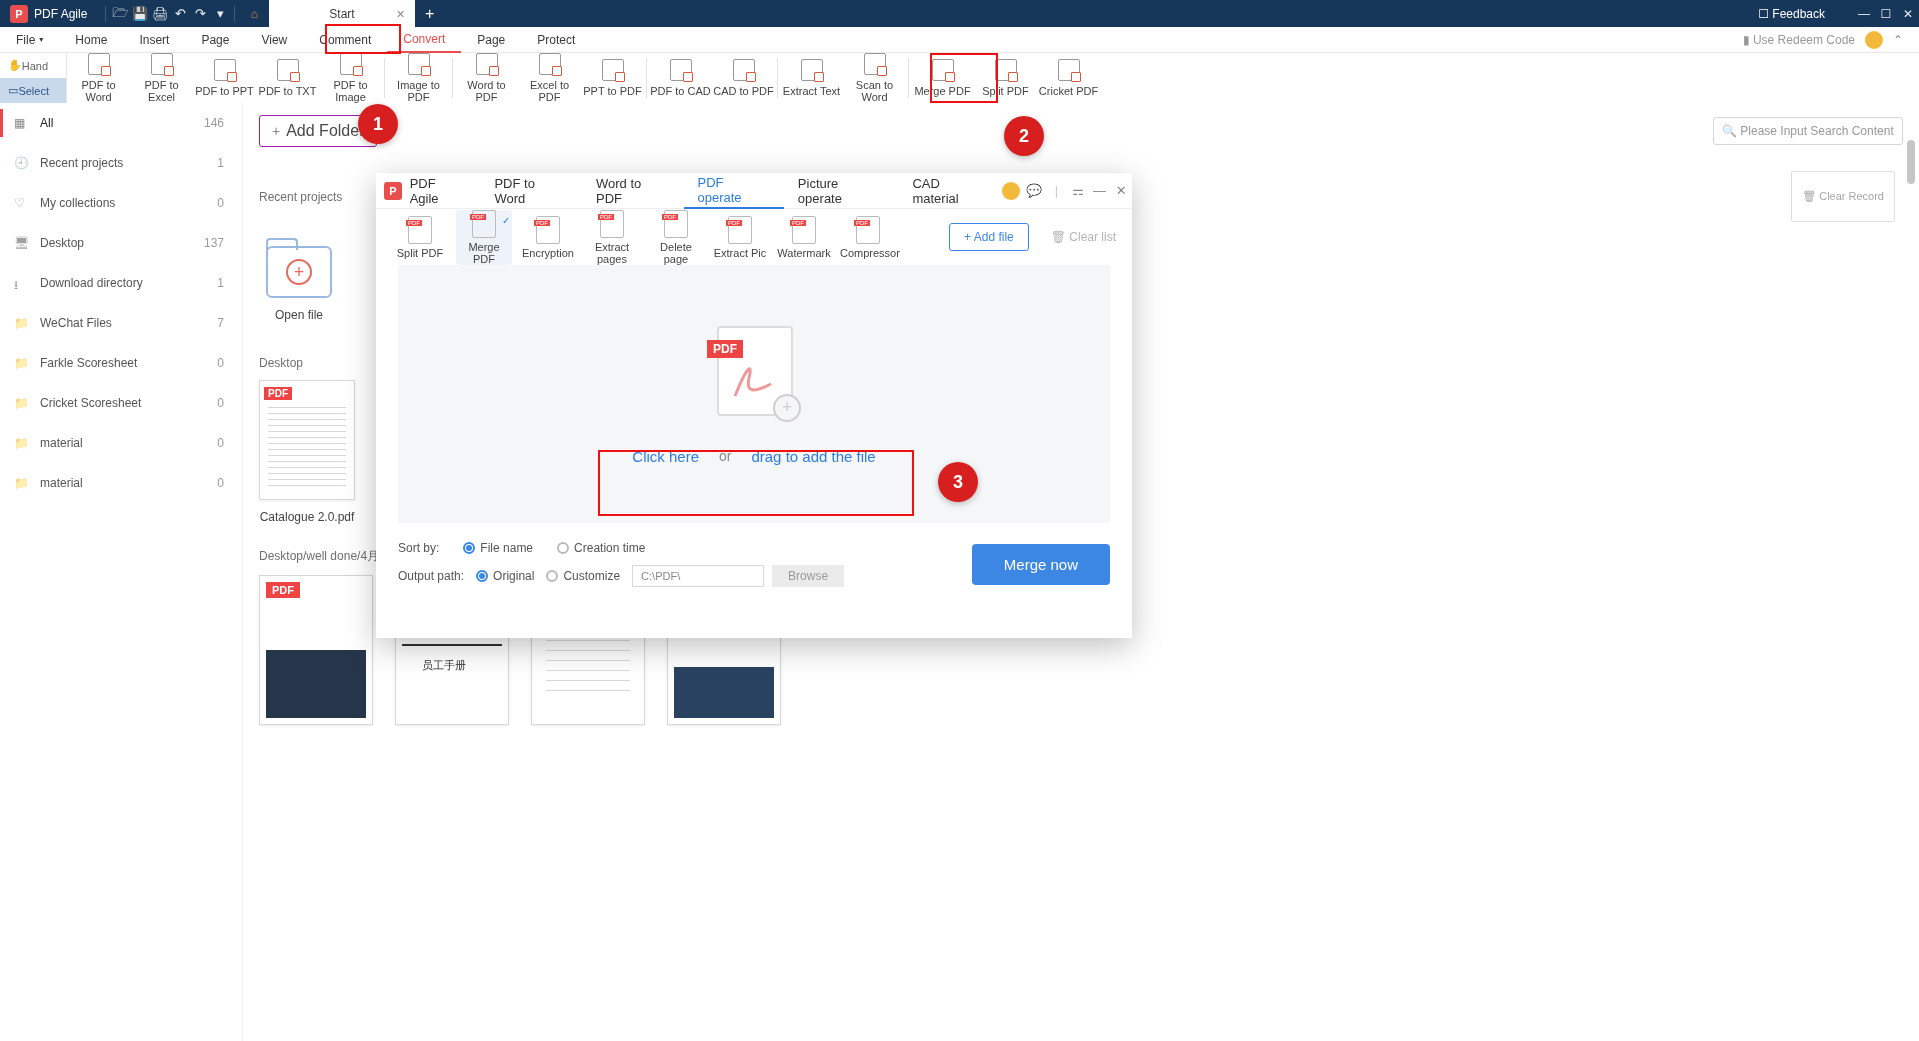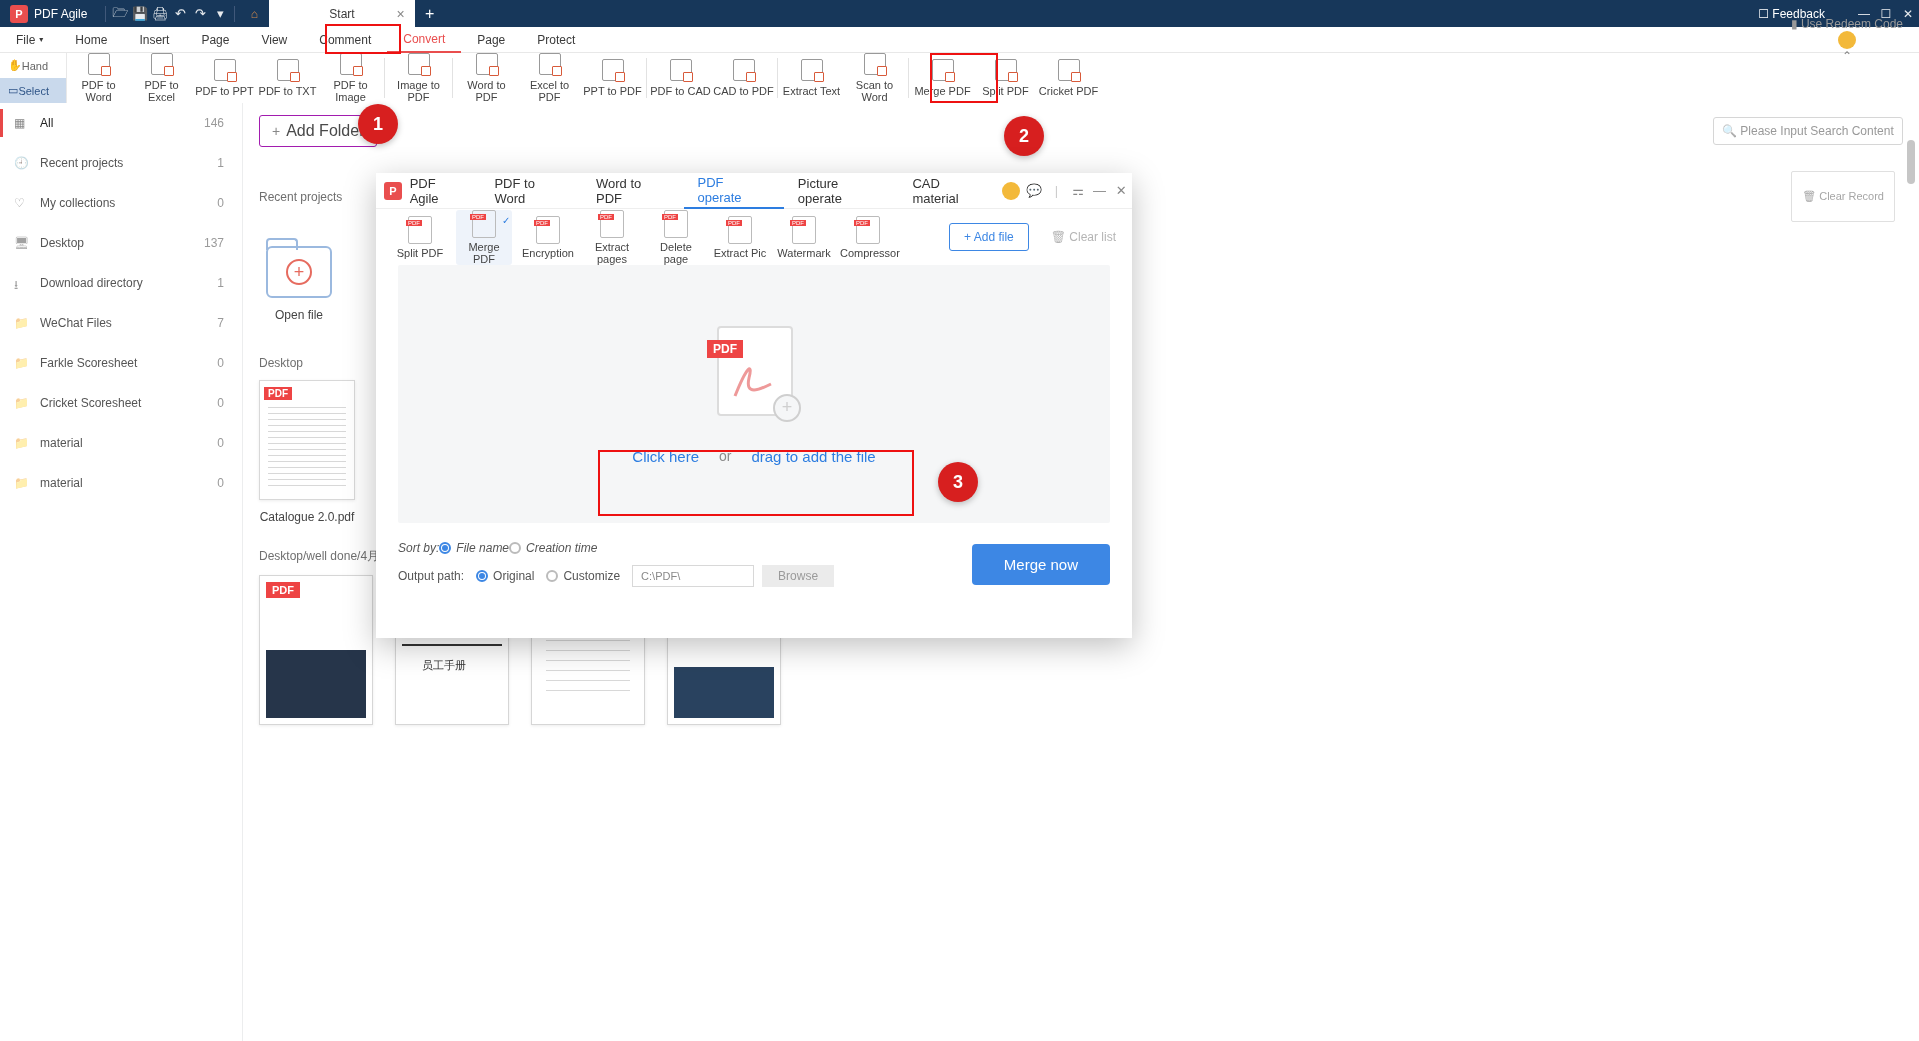--- a/index.html
+++ b/index.html
@@ -15,21 +15,21 @@
 .topbar .tab .x{color:#888;margin-left:30px;font-size:14px;position:absolute;right:10px;}
 .topbar .plus{width:30px;text-align:center;font-size:16px;cursor:pointer;}
 .topbar .spacer{flex:1;}
 .topbar .feedback{margin-right:28px;cursor:pointer;}
 .topbar .winbtn{width:22px;text-align:center;cursor:pointer;opacity:.9;}
 
 .menubar{height:26px;background:#fff;border-bottom:1px solid #e8e8e8;display:flex;align-items:center;font-size:12px;color:#3a3a3a;}
 .menubar .mitem{padding:0 16px;height:26px;display:flex;align-items:center;cursor:pointer;}
 .menubar .mitem.file::after{content:"▾";font-size:8px;margin-left:4px;}
 .menubar .mitem.convert{color:#e94e4e;border-bottom:2px solid #e94e4e;height:26px;}
-.menubar .right{margin-left:auto;display:flex;align-items:center;margin-right:6px;flex-direction:column;}
+.menubar .right{margin-left:auto;display:flex;align-items:center;margin-right:6px;}
 .menubar .redeem{color:#999;margin-right:10px;cursor:pointer;}
 .menubar .avatar{width:18px;height:18px;border-radius:50%;background:#f3b93a;margin-right:10px;}
 .menubar .caret{width:20px;color:#888;cursor:pointer;}
 
 .ribbon{height:50px;background:#fff;display:flex;}
 .ribbon .left{width:67px;border-right:1px solid #e8e8e8;}
 .ribbon .left .lrow{height:25px;display:flex;align-items:center;font-size:11px;color:#666;padding-left:8px;}
 .ribbon .left .lrow.sel{background:#c9d9ec;color:#2f5588;}
 .ribbon .tbtn{width:63px;text-align:center;display:flex;flex-direction:column;align-items:center;justify-content:center;font-size:11px;color:#444;cursor:pointer;}
 .ribbon .tbtn .ic{width:22px;height:22px;border:1px solid #999;border-radius:2px;margin-bottom:4px;position:relative;}
@@ -104,21 +104,21 @@
 .droparea .bigicon .addc{position:absolute;right:-2px;bottom:-2px;width:28px;height:28px;border:2px solid #cfcfcf;border-radius:50%;color:#cfcfcf;display:flex;align-items:center;justify-content:center;font-size:18px;background:#f5f6f7;}
 .droparea .droptxt{font-size:15px;color:#2d7de0;display:flex;align-items:center;gap:20px;}
 .droparea .droptxt .or{color:#8a8a8a;font-size:14px;}
 
 .modal .footer{display:flex;align-items:center;padding:6px 22px 0 22px;gap:30px;font-size:12px;color:#555;}
 .modal .footer .mergebtn{margin-left:auto;background:#3d87e4;color:#fff;padding:12px 32px;border-radius:4px;font-size:15px;cursor:pointer;}
 .radio{display:inline-flex;align-items:center;cursor:pointer;}
 .radio .r{width:12px;height:12px;border:2px solid #3d87e4;border-radius:50%;margin-right:5px;display:inline-flex;align-items:center;justify-content:center;}
 .radio.sel .r::after{content:"";width:6px;height:6px;background:#3d87e4;border-radius:50%;}
 .radio.off .r{border-color:#bbb;}
-.pathin{border:1px solid #d8d8d8;padding:4px 8px;font-size:11px;color:#888;width:122px;}
+.pathin{border:1px solid #d8d8d8;padding:4px 8px;font-size:11px;color:#888;width:132px;}
 .browse{background:#ebebeb;color:#9a9a9a;padding:4px 16px;font-size:12px;margin-left:-4px;}
 
 .scrollthumb{position:absolute;right:4px;top:140px;width:8px;height:44px;background:#c6c6c6;border-radius:4px;}
 
 svg.acro-svg path{fill:none;stroke:#e99;stroke-width:3;}
 </style>
 </head>
 <body>
 
 <div class="topbar">
@@ -447,21 +447,21 @@
     </div>
     <div class="droptxt">
       <span>Click here</span>
       <span class="or">or</span>
       <span>drag to add the file</span>
     </div>
   </div>
 
   <div class="footer">
     <div style="display:flex;flex-direction:column;gap:10px;">
-      <div style="display:flex;align-items:center;gap:0;font-style:italic;">
+      <div style="display:flex;align-items:center;gap:24px;">
         <span>Sort by:</span>
         <span class="radio sel">
             <span class="r"></span>
             <span>File name</span>
           </span>
         <span class="radio off">
             <span class="r"></span>
             <span>Creation time</span>
           </span>
       </div>

